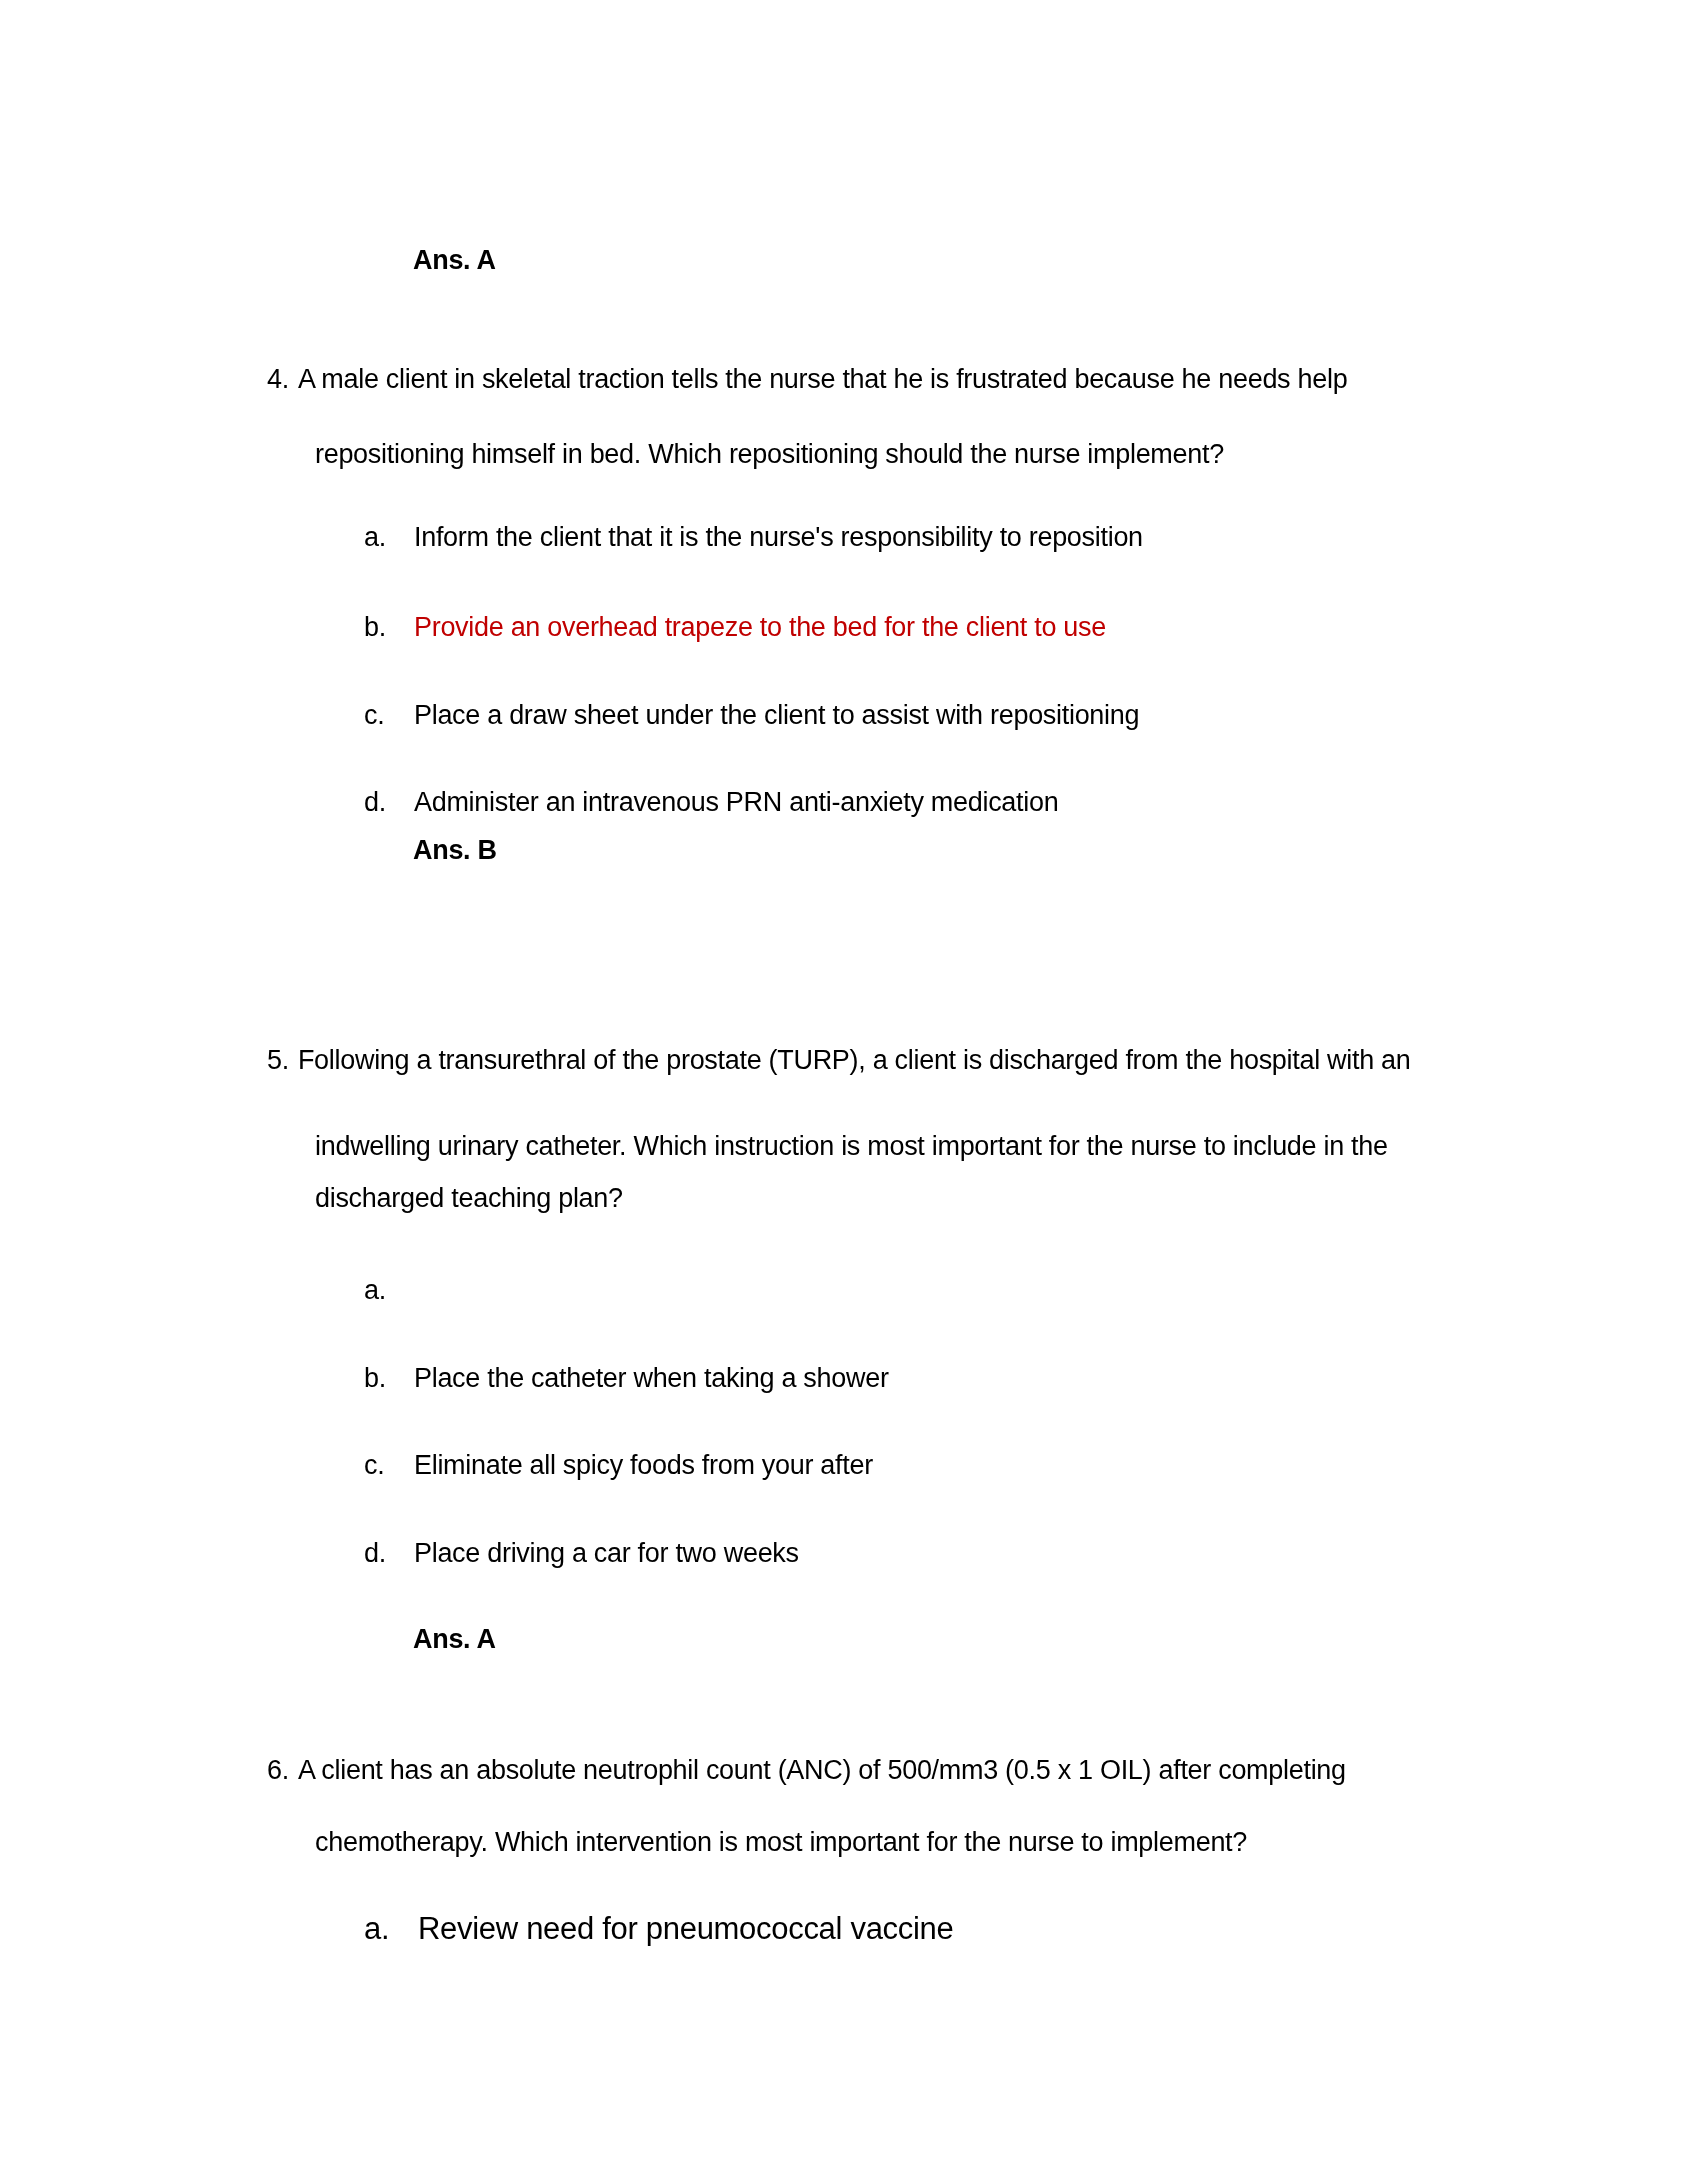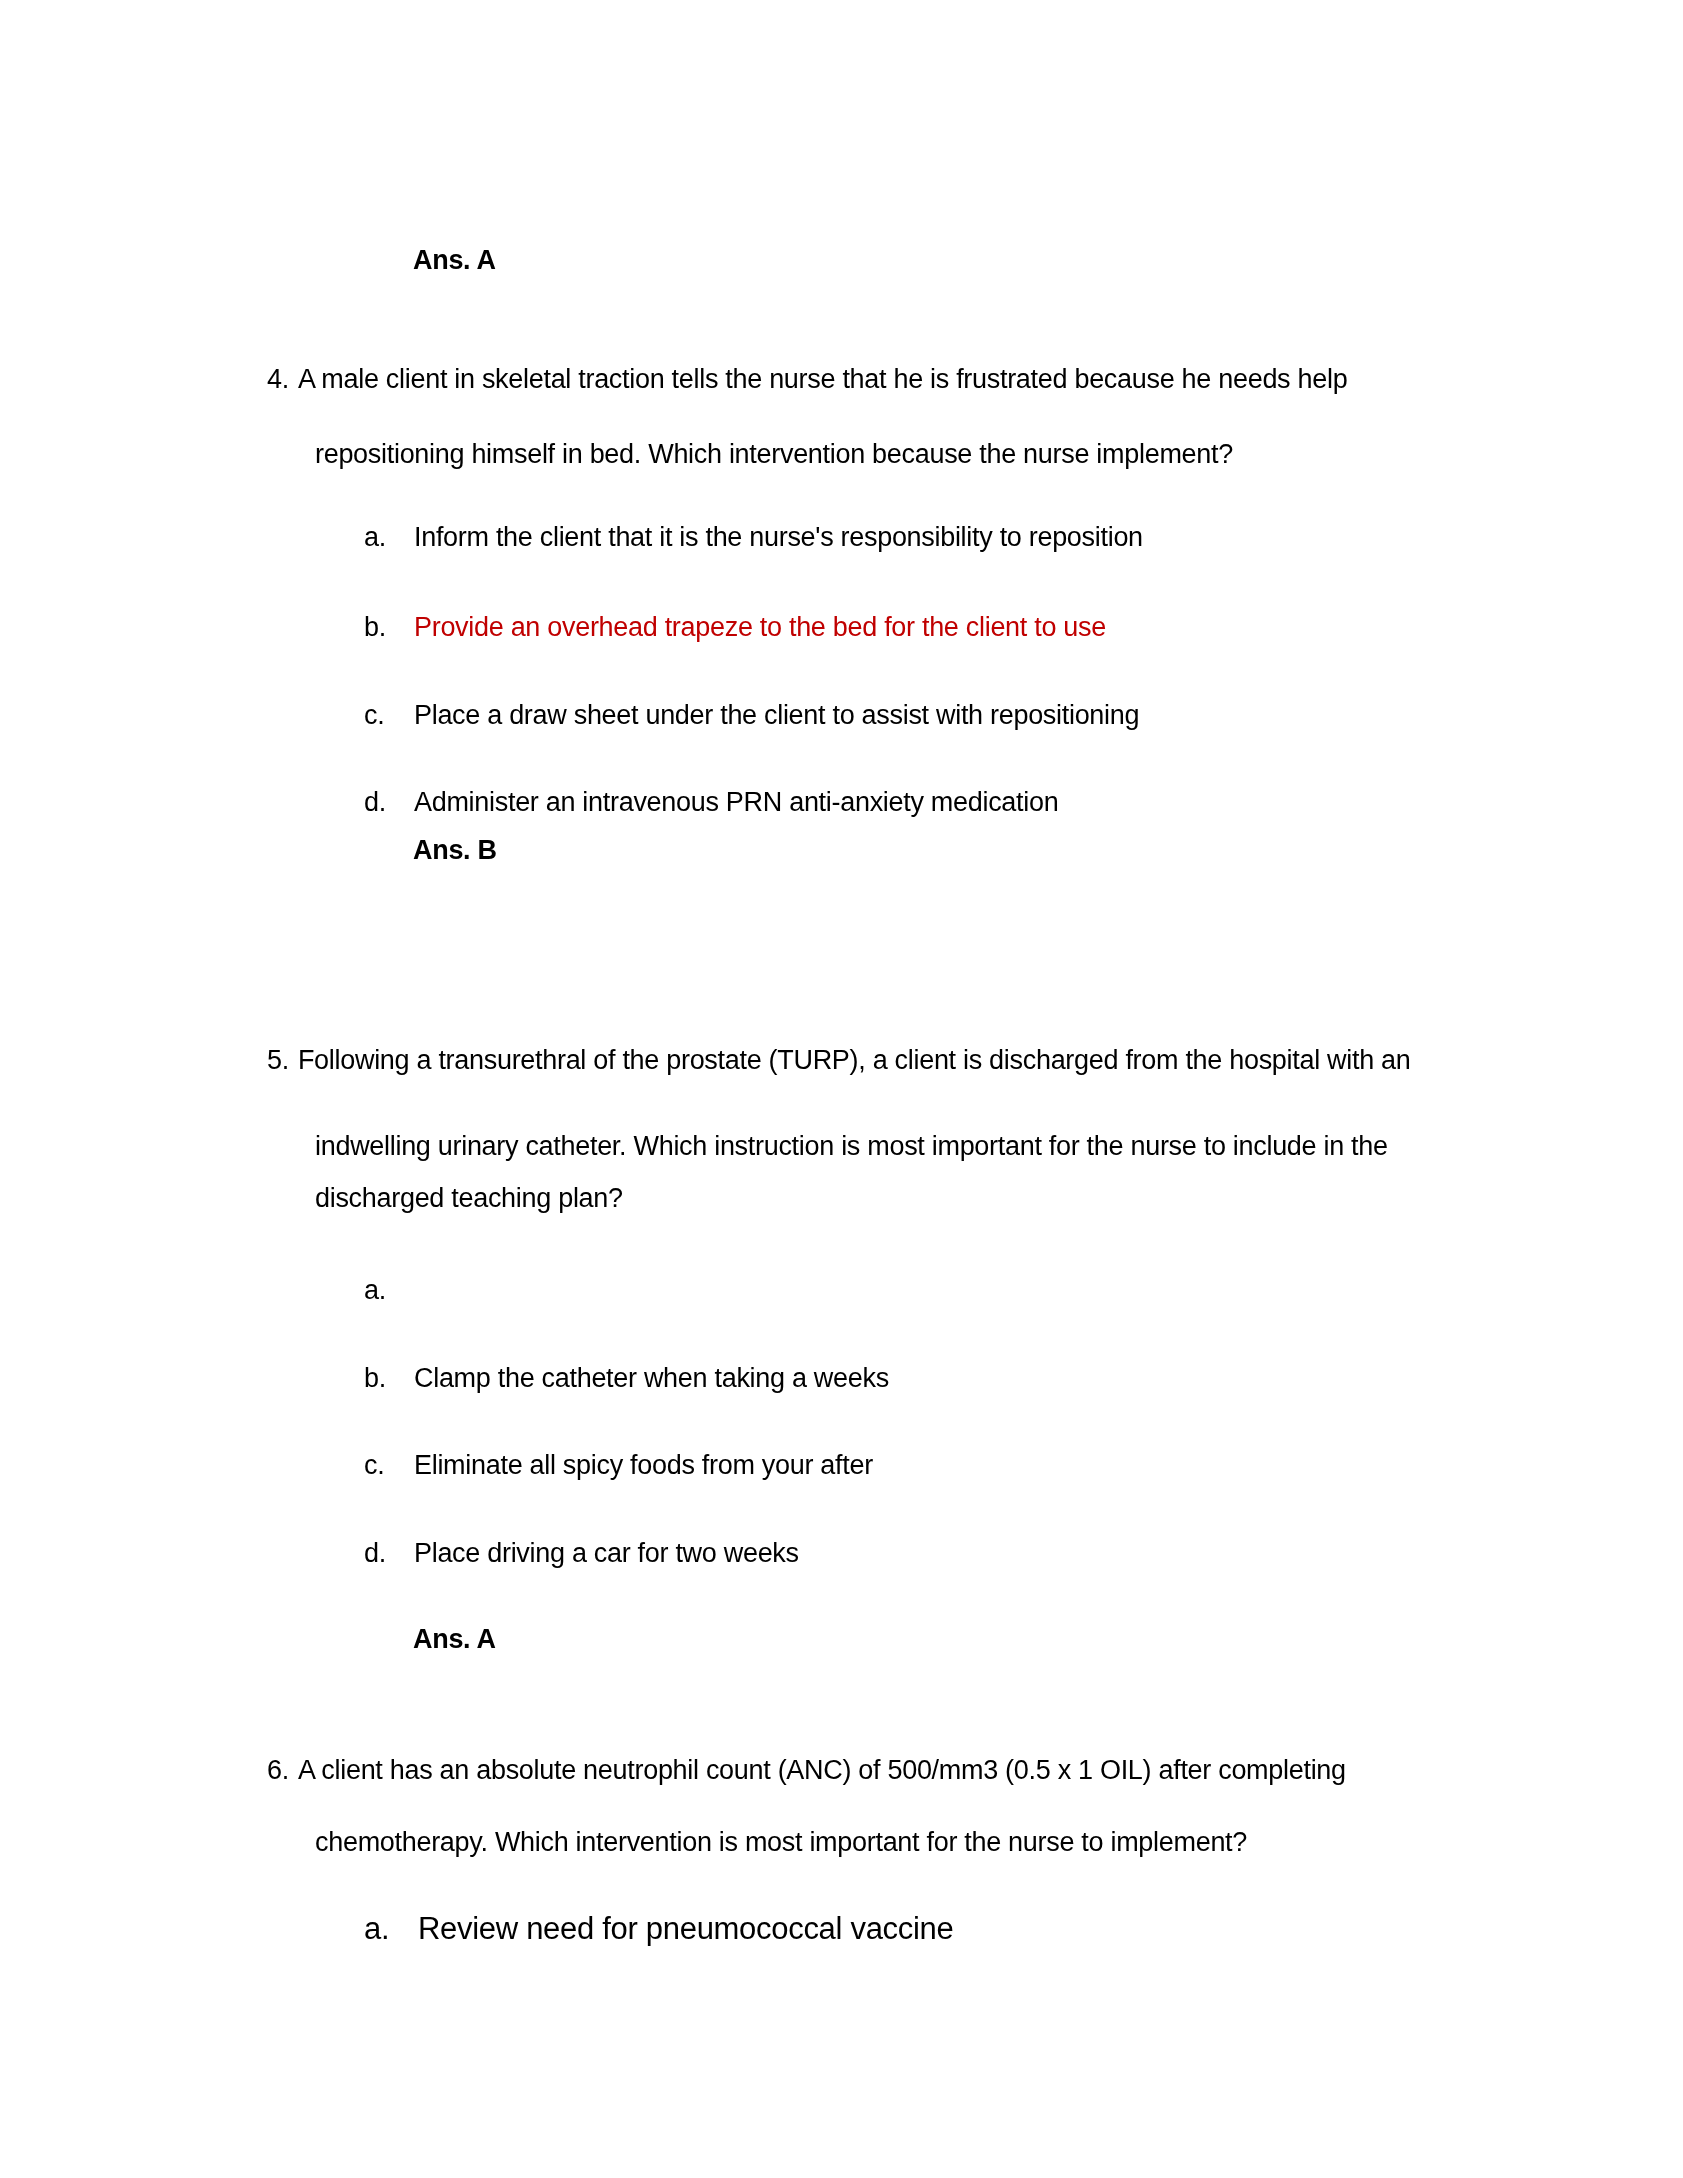--- a/index.html
+++ b/index.html
@@ -38,21 +38,21 @@
   .red { color: var(--highlight, #c00000); }
 </style>
 </head>
 <body style="background: rgb(255, 255, 255);">
 
 <div class="line bold" style="left:413px; top:242px">Ans. A</div>
 
 <div class="line" style="left:267px; top:361px">
   <span class="qnum">4.</span><span>A male client in skeletal traction tells the nurse that he is frustrated because he needs help</span>
 </div>
-<div class="line" style="left:315px; top:436px">repositioning himself in bed. Which intervention because the nurse implement?</div>
+<div class="line" style="left:315px; top:436px">repositioning himself in bed. Which repositioning should the nurse implement?</div>
 
 <div class="line opt" style="left:364px; top:519px">
   <span class="marker">a.</span>
   <span>Inform the client that it is the nurse's responsibility to reposition</span>
 </div>
 <div class="line opt" style="left:364px; top:609px">
   <span class="marker">b.</span>
   <span class="red">Provide an overhead trapeze to the bed for the client to use</span>
 </div>
 <div class="line opt" style="left:364px; top:697px">
@@ -69,21 +69,21 @@
   <span class="qnum">5.</span><span>Following a transurethral of the prostate (TURP), a client is discharged from the hospital with an</span>
 </div>
 <div class="line" style="left:315px; top:1128px">indwelling urinary catheter. Which instruction is most important for the nurse to include in the</div>
 <div class="line" style="left:315px; top:1180px">discharged teaching plan?</div>
 
 <div class="line opt" style="left:364px; top:1272px">
   <span class="marker">a.</span>
 </div>
 <div class="line opt" style="left:364px; top:1360px">
   <span class="marker">b.</span>
-  <span>Clamp the catheter when taking a weeks</span>
+  <span>Place the catheter when taking a shower</span>
 </div>
 <div class="line opt" style="left:364px; top:1447px">
   <span class="marker">c.</span>
   <span>Eliminate all spicy foods from your after</span>
 </div>
 <div class="line opt" style="left:364px; top:1535px">
   <span class="marker">d.</span>
   <span>Place driving a car for two weeks</span>
 </div>
 <div class="line bold" style="left:413px; top:1621px">Ans. A</div>

